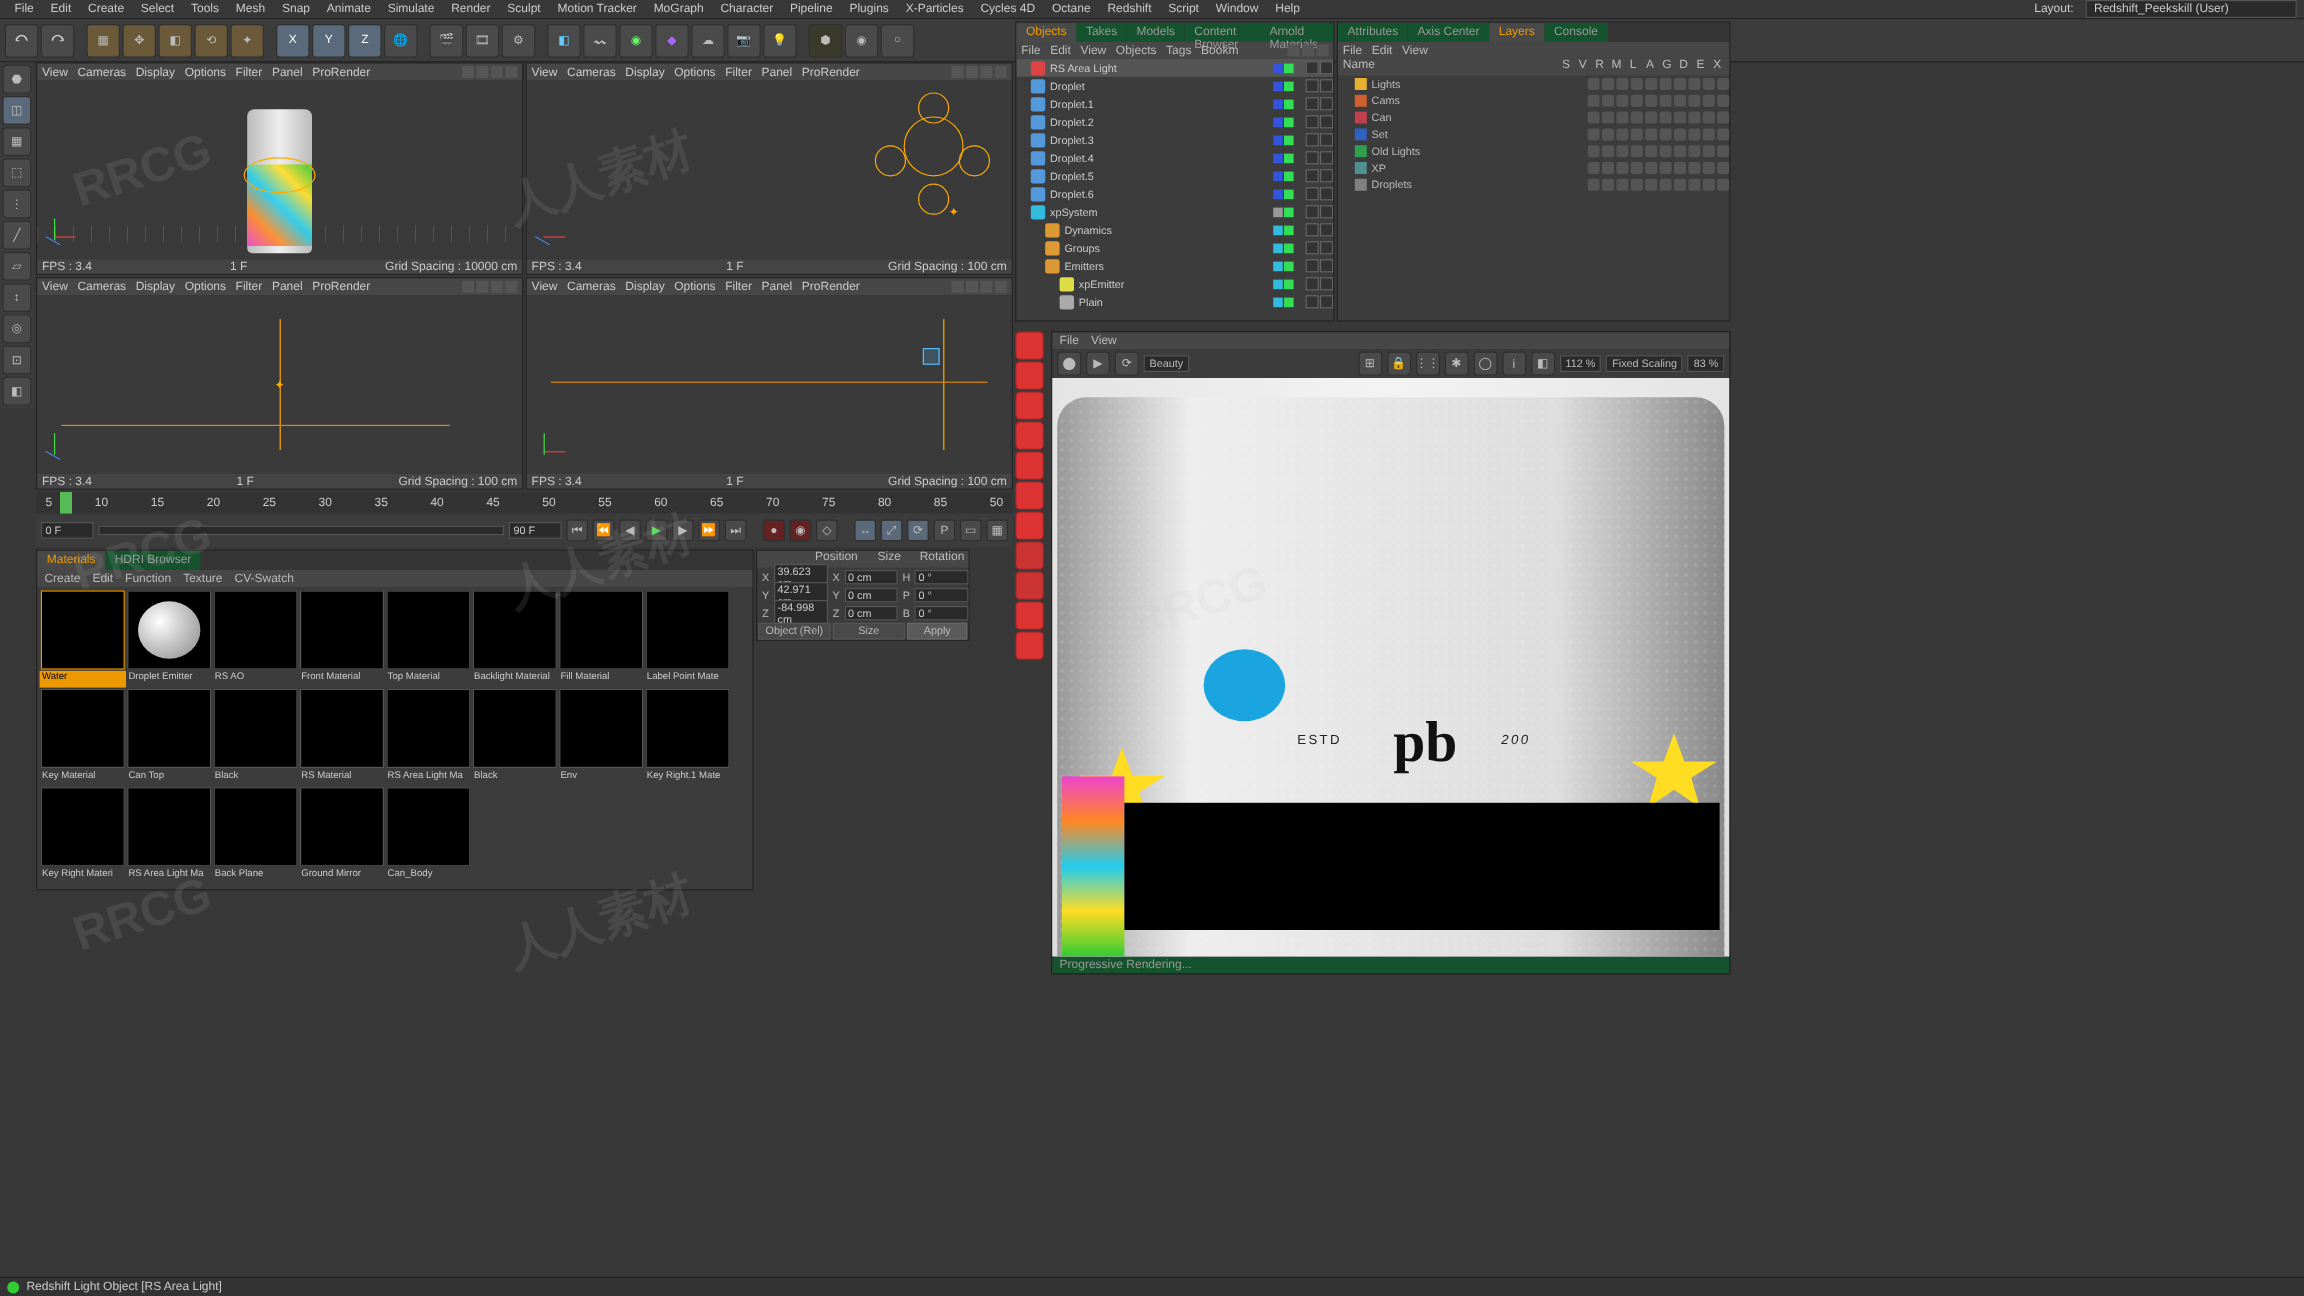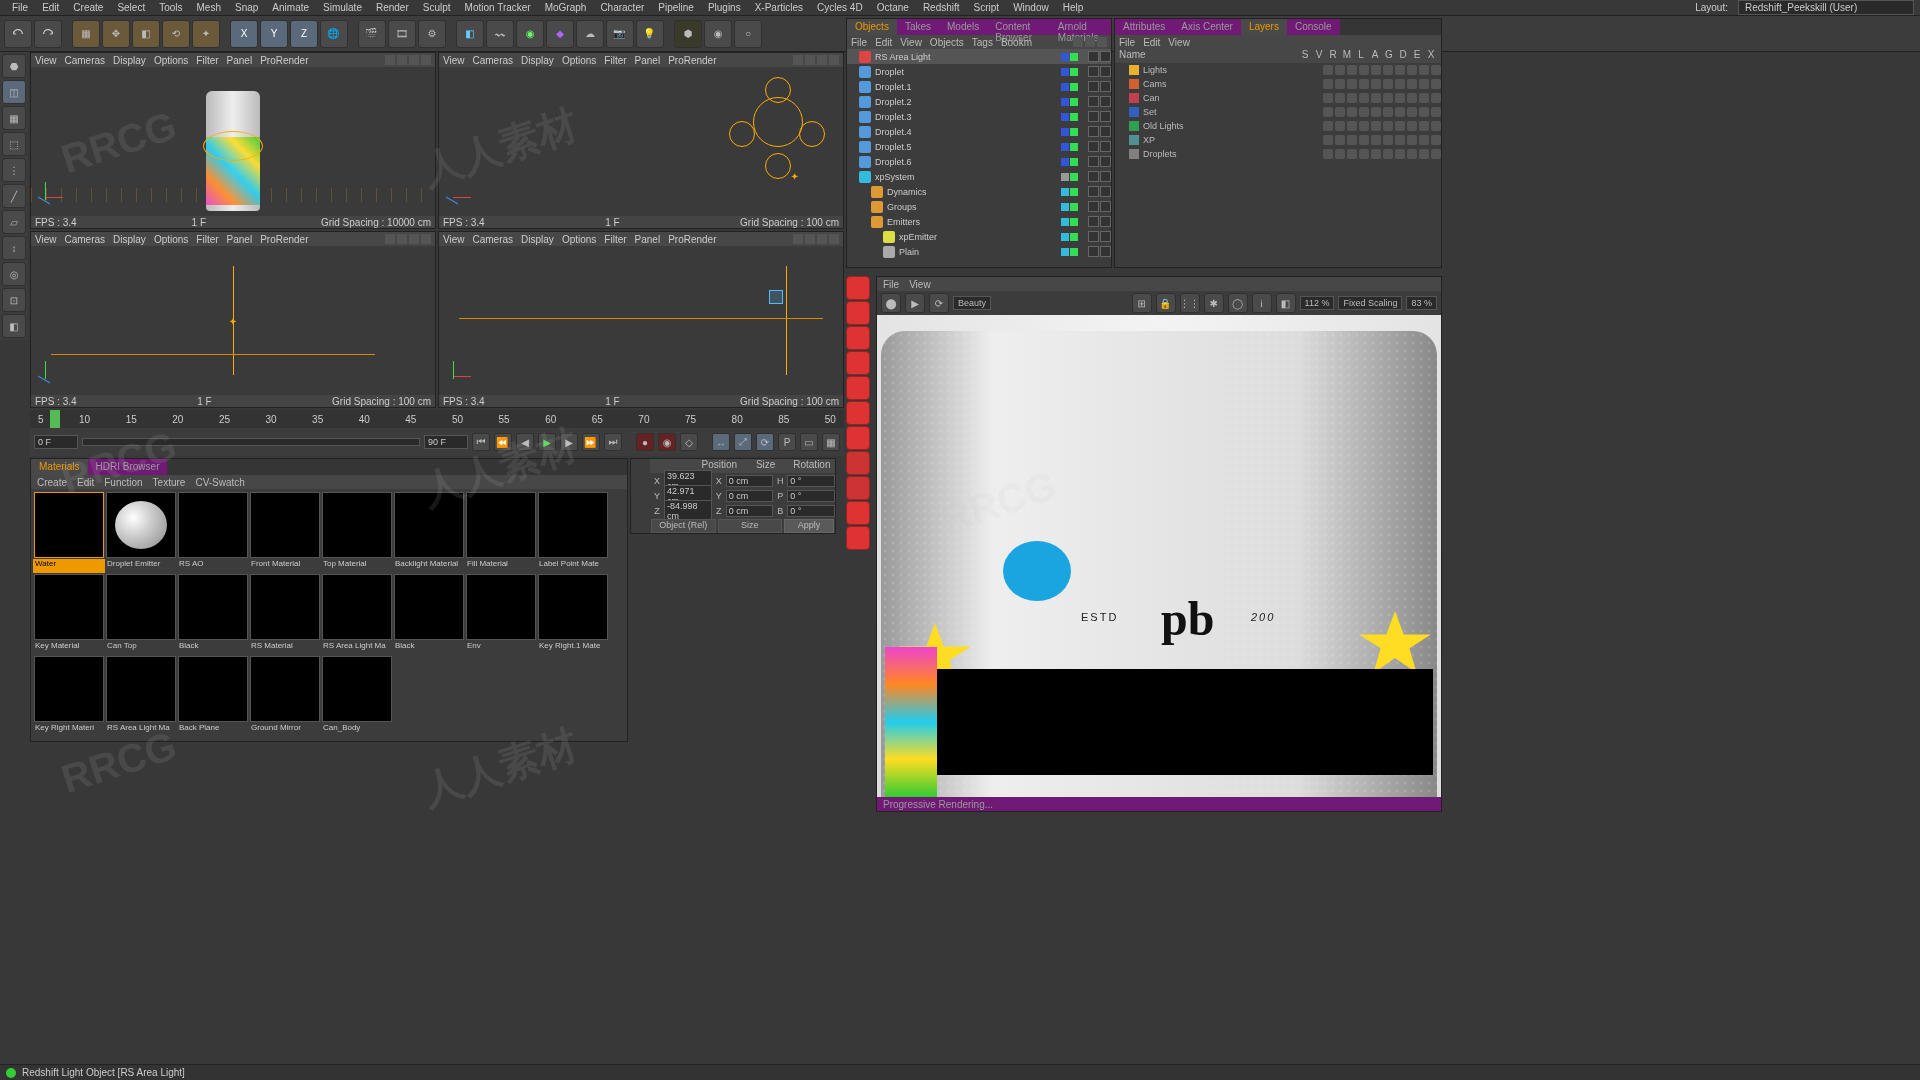--- a/index.html
+++ b/index.html
@@ -50,33 +50,33 @@
 .tl-ctrl { height:28px; display:flex; align-items:center; padding:0 4px; gap:4px; }
 .nfield { background:#2a2a2a; border:1px solid #555; padding:1px 3px; width:44px; color:#ccc; font-size:9px; }
 .slider { flex:1; height:8px; background:#2a2a2a; border:1px solid #555; }
 .pbtn { width:18px; height:18px; background:#4a4a4a; border:1px solid #303030; border-radius:2px; display:flex; align-items:center; justify-content:center; }
 .pbtn.rec { background:#622; }
 .pbtn.on { background:#5a6a7a; }
 
 
 .materials { position:absolute; left:30px; top:458px; width:598px; height:284px; background:#3c3c3c; border:1px solid #222; }
 .tabrow { height:16px; background:#353535; display:flex; }
-.tab { padding:2px 8px; background:#701a75; color:#999; }
+.tab { padding:2px 8px; background:#14532d; color:#999; }
 .tab.on { background:#494949; color:#e90; }
 .panel-menu { height:14px; background:#474747; display:flex; align-items:center; padding:0 6px; gap:10px; font-size:9px; }
 .mat-grid { display:flex; flex-wrap:wrap; padding:2px; gap:0; }
 .mat { width:72px; height:82px; display:flex; flex-direction:column; }
 .mat .thumb { flex:1; background:#000; margin:1px; border:1px solid #555; position:relative; }
 .mat .thumb.sel { border:1px solid #e90; }
 .mat .thumb.sphere::after { content:""; position:absolute; inset:8px; border-radius:50%; background:radial-gradient(circle at 35% 35%,#fff,#ccc 40%,#888); }
 .mat .name { height:14px; font-size:8px; color:#ccc; padding:0 2px; white-space:nowrap; overflow:hidden; }
 .mat .name.sel { background:#e90; color:#000; }
 
 
-.coords { position:absolute; left:630px; top:458px; width:206px; height:76px; background:#3c3c3c; border:1px solid #222;padding-left:19px; }
+.coords { position:absolute; left:630px; top:458px; width:178px; height:76px; background:#3c3c3c; border:1px solid #222; }
 .coords .hdr { height:14px; background:#474747; display:flex; font-size:9px; }
 .coords .hdr span { flex:1; text-align:center; }
 .coords .row { display:flex; height:15px; align-items:center; }
 .coords .row .lbl { width:14px; text-align:center; font-size:9px; }
 .coords .row .val { flex:1; background:#2a2a2a; border:1px solid #555; font-size:9px; padding:0 2px; color:#ccc; }
 .coords .brow { display:flex; height:16px; gap:2px; padding:1px; }
 .coords .brow .sel { flex:1; background:#494949; border:1px solid #555; font-size:9px; text-align:center; }
 .coords .brow .apply { width:50px; background:#5a5a5a; border:1px solid #666; font-size:9px; text-align:center; }
 
 
@@ -122,21 +122,21 @@
 .render-can { position:absolute; inset:0; background:radial-gradient(ellipse at 50% 10%,#f4f4f4,#ddd); }
 .can-big { position:absolute; left:4px; right:4px; top:16px; bottom:0; background:linear-gradient(90deg,#999,#eee 20%,#ddd 75%,#888); border-radius:24px 24px 0 0; }
 .droplets { position:absolute; inset:0; background-image:radial-gradient(circle,#fff3 1px,transparent 2px); background-size:8px 8px; opacity:.6; }
 .blue-dot { position:absolute; left:122px; top:210px; width:68px; height:60px; background:#1ba5e0; border-radius:50%; }
 .pb-txt { position:absolute; left:280px; top:260px; font-size:48px; font-weight:900; color:#111; font-family:Georgia,serif; }
 .estd { position:absolute; left:200px; top:280px; font-size:11px; color:#222; letter-spacing:2px;text-align:center; }
 .yr { position:absolute; left:370px; top:280px; font-size:11px; color:#222; letter-spacing:2px;font-style:italic; }
 .blackrect { position:absolute; left:56px; top:338px; right:4px; height:106px; background:#000; }
 .stripe { position:absolute; left:4px; top:316px; width:52px; bottom:0; background:linear-gradient(180deg,#e4c,#f82,#2ce,#fd2,#3c3); }
 .star { position:absolute; width:72px; height:62px; background:#fd2; clip-path:polygon(50% 0,62% 38%,100% 38%,70% 60%,80% 100%,50% 76%,20% 100%,30% 60%,0 38%,38% 38%); }
-.rv-status { height:14px; background:#701a75; font-size:9px; color:#999; padding:0 6px; display:flex; align-items:center; }
+.rv-status { height:14px; background:#14532d; font-size:9px; color:#999; padding:0 6px; display:flex; align-items:center; }
 
 
 .footer { position:absolute; left:0; bottom:0; right:0; height:16px; background:#333; display:flex; align-items:center; padding:0 6px; font-size:9px; color:#ccc; border-top:1px solid #222; }
 
 .watermark { position:absolute; color:rgba(200,200,200,.12); font-size:40px; font-weight:bold; transform:rotate(-18deg); pointer-events:none; }
 
 svg { width:14px; height:14px; }
 </style>
 </head>
 <body>

